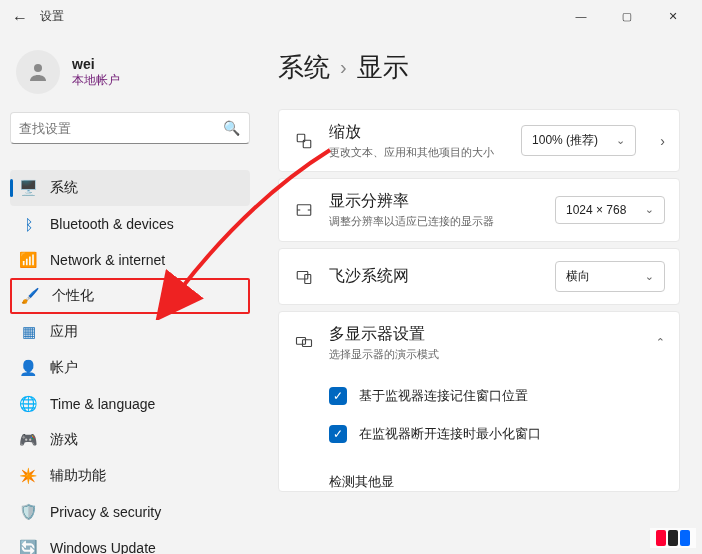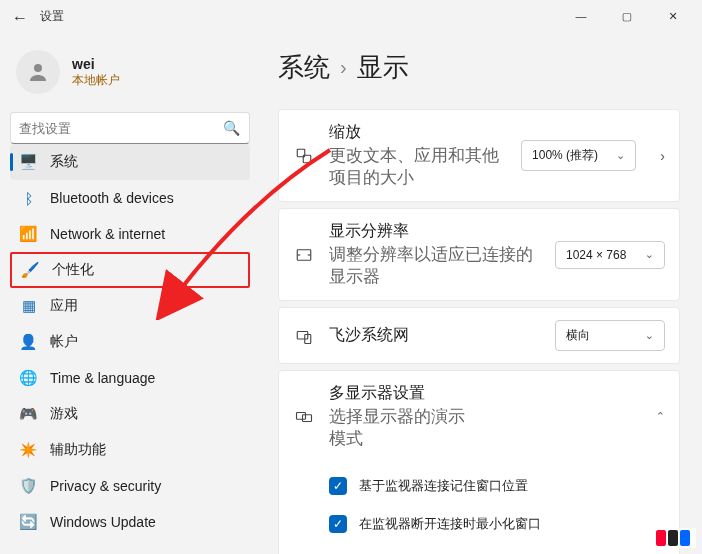--- a/index.html
+++ b/index.html
@@ -9,39 +9,39 @@
 .titlebar .back { width: 28px; height: 28px; display: flex; align-items: center; justify-content: center; color: #333; font-size: 16px; cursor: pointer; }
 .titlebar .title { font-size: 12px; color: #333; margin-left: 6px; }
 .winctrls { margin-left: auto; display: flex; }
 .winctrls div { width: 46px; height: 32px; display: flex; align-items: center; justify-content: center; font-size: 11px; color: #333; cursor: pointer; }
 .body { flex: 1; display: flex; overflow: hidden; }
 .sidebar { width: 260px; padding: 8px 10px 0 10px; display: flex; flex-direction: column; }
 .profile { display: flex; align-items: center; gap: 12px; padding: 10px 6px 18px 6px; }
 .avatar { width: 44px; height: 44px; border-radius: 50%; background: #e8e8e8; display: flex; align-items: center; justify-content: center; }
 .avatar svg { width: 24px; height: 24px; fill: #8a8a8a; }
 .profile .name { font-size: 14px; font-weight: 600; color: #222; }
-.profile .sub { font-size: 12px; color: #a16207; }
-.search { display: flex; align-items: center; background: #fff; border: 1px solid #ddd; border-bottom: 1px solid #888; border-radius: 4px; height: 32px; padding: 0 8px; margin-bottom: 0; }
+.profile .sub { font-size: 12px; color: #701a75; }
+.search { display: flex; align-items: center; background: #fff; border: 1px solid #ddd; border-bottom: 1px solid #888; border-radius: 4px; height: 32px; padding: 0 8px; margin-bottom: 26px; }
 .search input { flex: 1; border: none; outline: none; font-size: 13px; background: transparent; }
 .search .sicon { color: #666; font-size: 14px; }
 .navlist { flex: 1; overflow: hidden; }
 .navitem { display: flex; align-items: center; gap: 12px; height: 36px; padding: 0 10px; border-radius: 4px; font-size: 14px; color: #222; cursor: pointer; position: relative; }
 .navitem.selected { background: #e9e9e9; }
 .navitem.selected::before { content: ""; position: absolute; left: 0; top: 9px; width: 3px; height: 18px; background: #0067c0; border-radius: 2px; }
 .navitem.highlighted { border: 2px solid #e22; border-radius: 2px; }
 .nicon { width: 18px; height: 18px; display: flex; align-items: center; justify-content: center; font-size: 15px; }
 .main { flex: 1; padding: 18px 22px 0 18px; overflow: hidden; }
 .breadcrumb { font-size: 26px; color: #222; margin-bottom: 24px; display: flex; align-items: center; gap: 10px; }
 .bc-sep { color: #888; font-size: 20px; }
 .card { background: #fff; border: 1px solid #e8e8e8; border-radius: 4px; margin-bottom: 6px; padding: 12px 14px; display: flex; align-items: center; gap: 14px; }
 .cicon { width: 22px; color: #444; display: flex; align-items: center; justify-content: center; }
 .cicon svg { width: 18px; height: 18px; stroke: #444; fill: none; stroke-width: 1.5; }
 .ctext { flex: 1; }
 .ctitle { font-size: 16px; color: #222; }
-.cdesc { font-size: 17px; color: #666; margin-top: 2px; line-height: 1.3; }
+.cdesc { font-size: 11px; color: #666; margin-top: 2px; line-height: 1.3; }
 .dropdown { border: 1px solid #ccc; border-radius: 4px; padding: 6px 10px; font-size: 12px; color: #222; display: flex; align-items: center; gap: 18px; min-width: 110px; justify-content: space-between; cursor: pointer; background: #fff; }
 .chev { color: #666; font-size: 11px; }
 .rowarrow { color: #555; font-size: 14px; margin-left: 10px; cursor: pointer; }
 .multi { background: #fff; border: 1px solid #e8e8e8; border-radius: 4px; padding: 0; margin-bottom: 6px; }
 .multi-head { display: flex; align-items: center; gap: 14px; padding: 12px 14px; }
 .multi-head .spacer { flex: 1; }
 .multi-body { padding: 4px 14px 8px 50px; }
 .checkrow { display: flex; align-items: center; gap: 12px; padding: 10px 0; font-size: 13px; color: #222; }
 .checkbox { width: 18px; height: 18px; border-radius: 4px; background: #0067c0; display: flex; align-items: center; justify-content: center; color: #fff; font-size: 12px; cursor: pointer; }
 .lastrow { padding: 12px 14px 0 50px; font-size: 13px; color: #222; }

